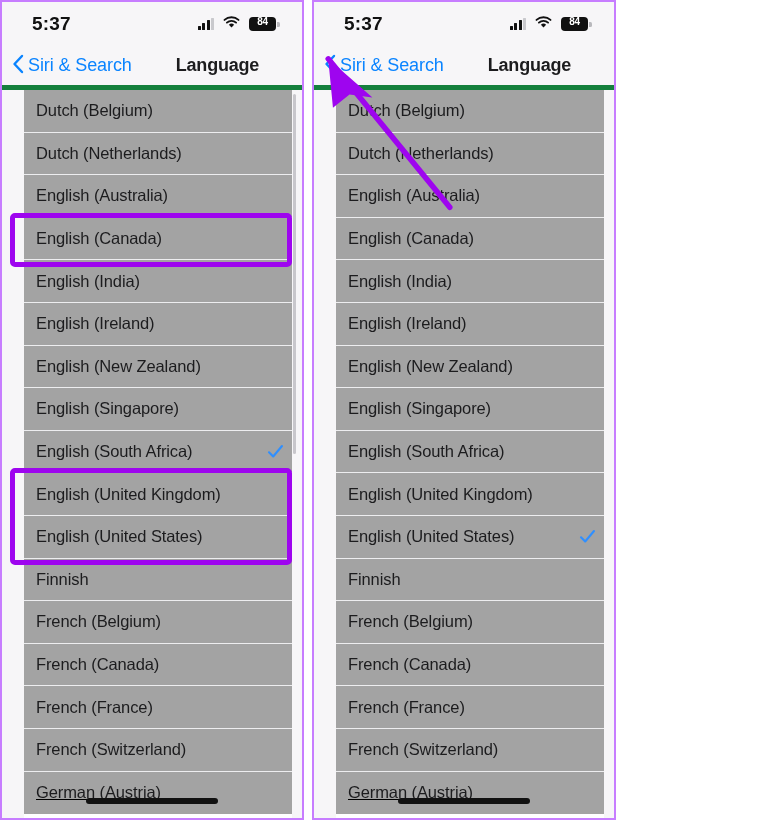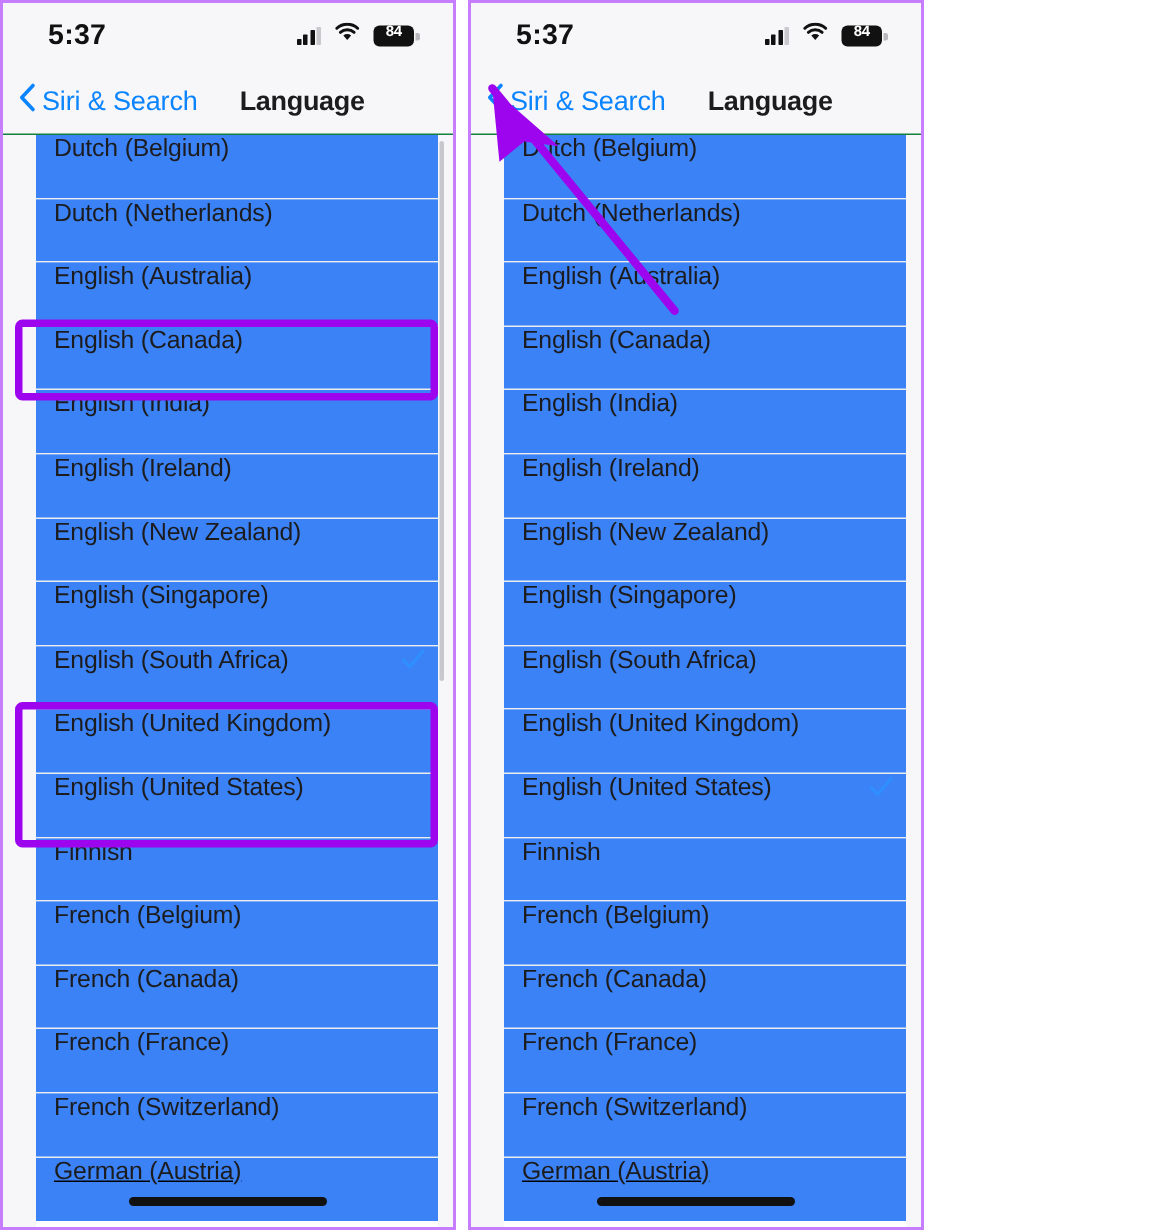--- a/index.html
+++ b/index.html
@@ -93,21 +93,21 @@
   }
 
   
   .navbar {
     position: relative;
     height: 44px;
     background: #f7f6f8;
     display: flex;
     align-items: center;
     padding-left: 10px;
-    border-bottom: 1px solid #15803d;
+    border-bottom: 5px solid #15803d;
   }
   .back-btn {
     display: flex;
     align-items: center;
     gap: 4px;
     cursor: pointer;
   }
   .chevron-left {
     width: 12px;
     height: 20px;
@@ -115,43 +115,43 @@
   }
   .back-label {
     font-size: 18px;
     color: #0a84ff;
     letter-spacing: -0.1px;
   }
   .nav-title {
     font-size: 18px;
     font-weight: bold;
     color: #1c1c1e;
-    margin-left: 28px;
+    margin-left: 44px;
     letter-spacing: -0.2px;
   }
 
   
   .list {
     position: relative;
     background: #ffffff;
     height: calc(820px - 44px - 45px);
     margin: 0 10px 0 22px;
     overflow: hidden;
   }
   .panel.right .list { margin: 0 10px 0 22px; }
 
   .row {
     position: relative;
     height: 42.6px;
     display: flex;
-    align-items: flex-start;
+    align-items: center;
     padding-left: 12px;
     padding-right: 8px;
     border-bottom: 1px solid #ededef;
-    background: #3b82f6;
+    background: #a3a3a3;
   }
   .row:last-child { border-bottom: none; text-decoration: underline; }
   .row-label {
     font-size: 16.5px;
     color: #1c1c1e;
     letter-spacing: -0.1px;
     white-space: nowrap;
   }
   .row-check {
     margin-left: auto;

